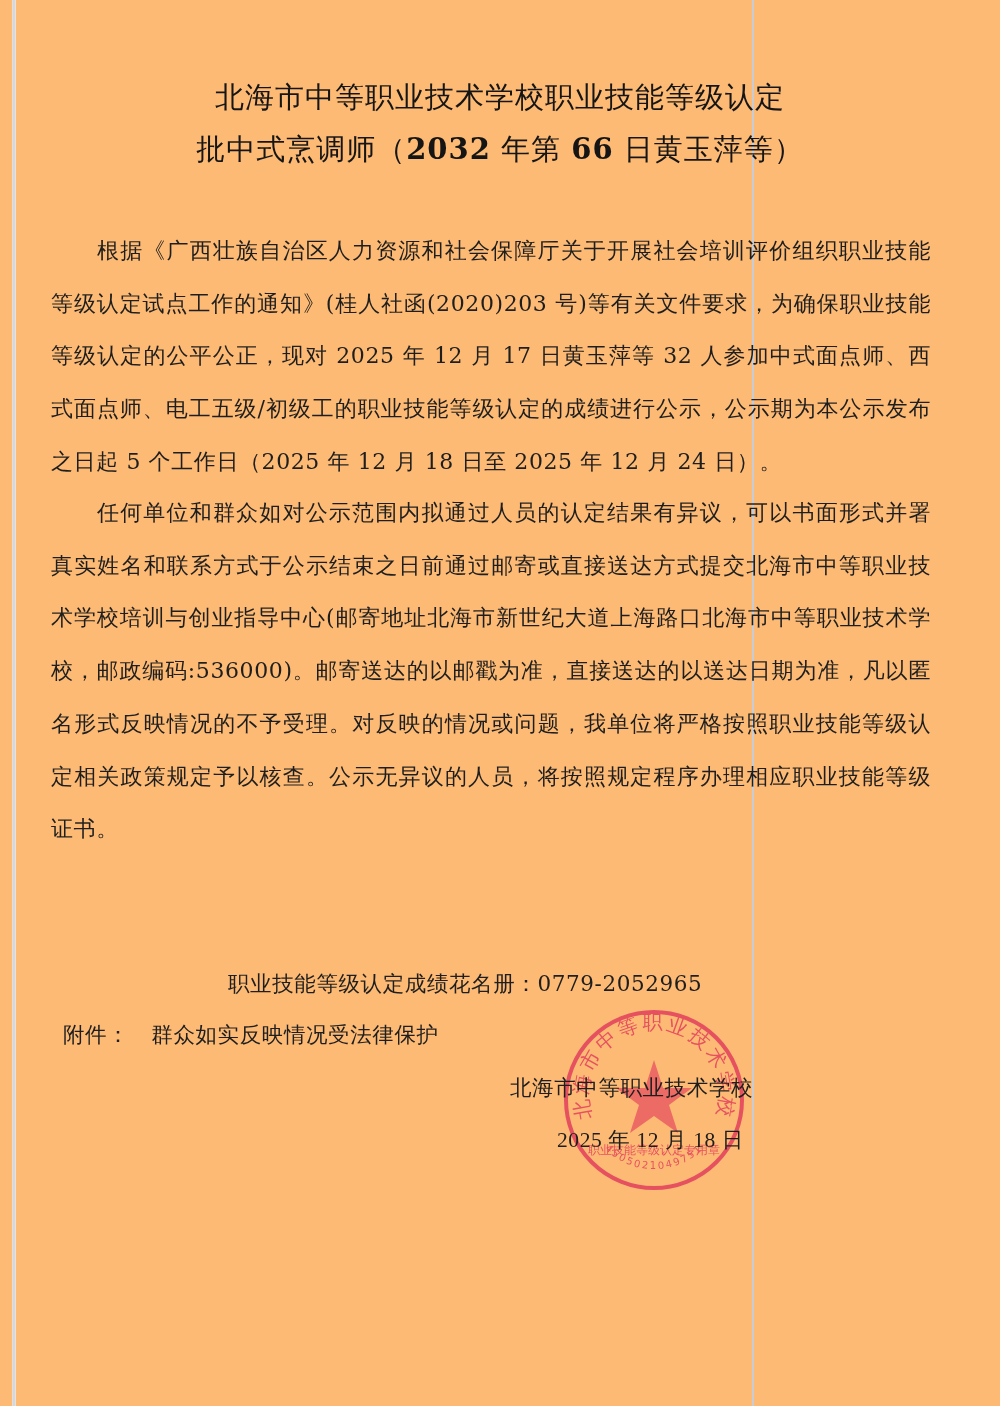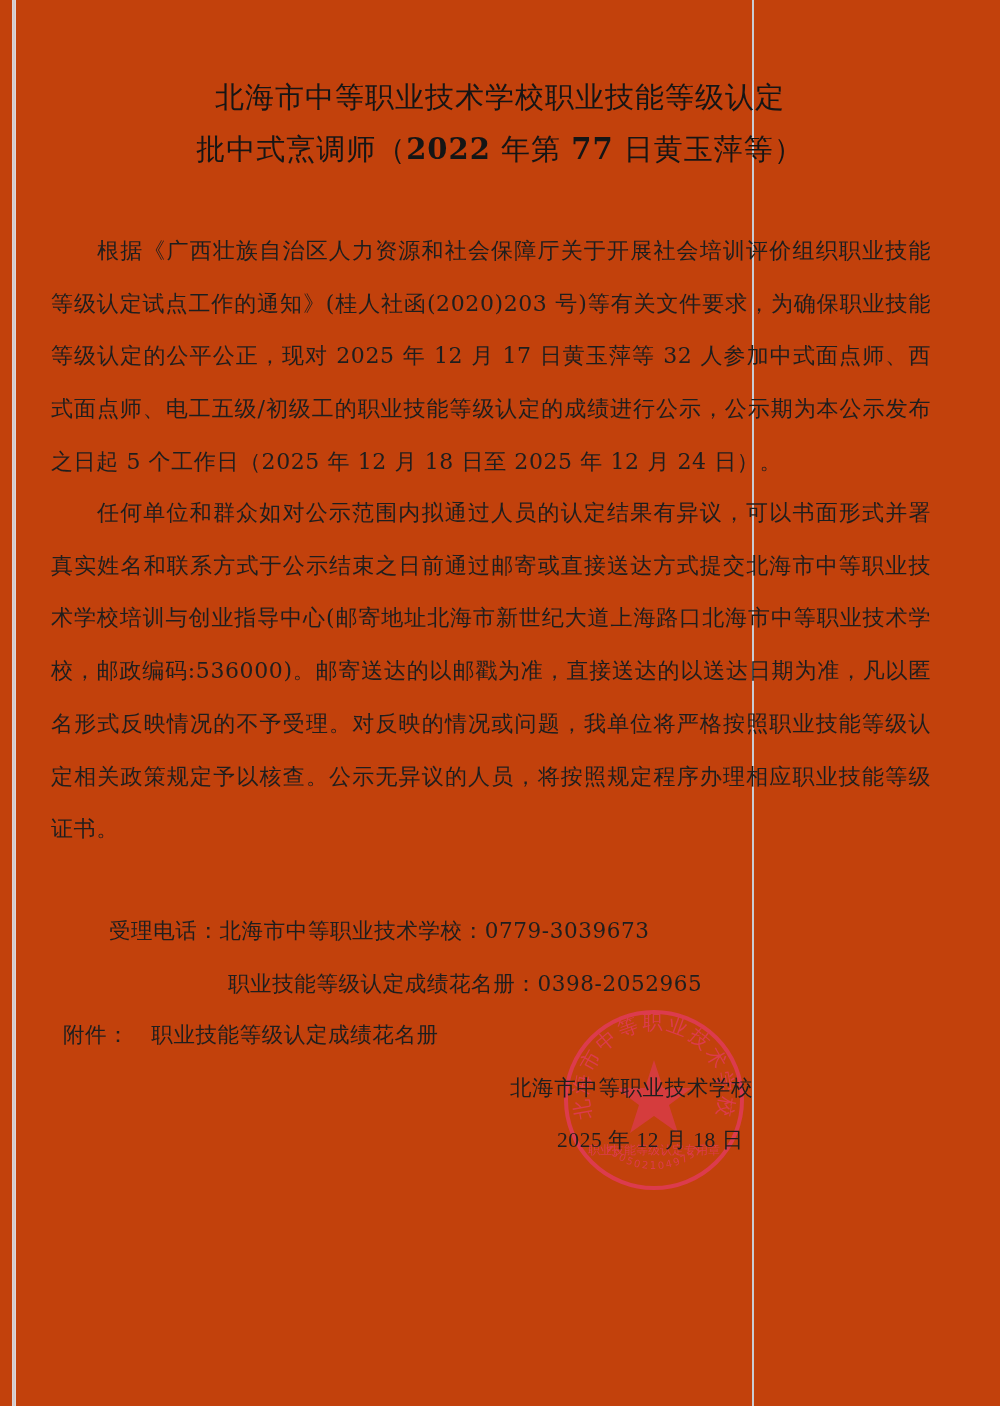--- a/index.html
+++ b/index.html
@@ -11,21 +11,21 @@
       height: 1406px;
       background: #f1f6fc;
       position: relative;
       overflow: hidden;
       font-family: "DejaVu Serif", "Liberation Serif", serif;
       color: #1e1e1e;
     }
     .page {
       position: absolute;
       inset: 0;
-      background: #c2410c;
+      background: #fdba74;
       padding-left: 32px;
     }
     .left-edge {
       position: absolute;
       left: 12px;
       top: 0;
       width: 4px;
       height: 1406px;
       background: linear-gradient(to right, #e4e8ef, #cfd4dc, #e8ecf2);
       opacity: 0.9;
@@ -93,31 +93,30 @@
     .l-date { left: 557px; top: 1125px; z-index: 2; font-family: Liberation Serif, serif; }
   </style>
 </head>
 <body>
 
 <div class="page">
   <div class="left-edge"></div>
   <div class="fold-line"></div>
 
   <div class="title title-1">北海市中等职业技术学校职业技能等级认定</div>
-  <div class="title title-2"><span>批中式烹调师（</span><b>2022</b><span> 年第 </span><b>77</b><span> 日黄玉萍等）</span></div>
+  <div class="title title-2"><span>批中式烹调师（</span><b>2032</b><span> 年第 </span><b>66</b><span> 日黄玉萍等）</span></div>
 
   <div class="para p1">根据《广西壮族自治区人力资源和社会保障厅关于开展社会培训评价组织职业技能等级认定试点工作的通知》(桂人社函(2020)203 号)等有关文件要求，为确保职业技能等级认定的公平公正，现对 2025 年 12 月 17 日黄玉萍等 32 人参加中式面点师、西式面点师、电工五级/初级工的职业技能等级认定的成绩进行公示，公示期为本公示发布之日起 5 个工作日（2025 年 12 月 18 日至 2025 年 12 月 24 日）。</div>
   <div class="para p2">任何单位和群众如对公示范围内拟通过人员的认定结果有异议，可以书面形式并署真实姓名和联系方式于公示结束之日前通过邮寄或直接送达方式提交北海市中等职业技术学校培训与创业指导中心(邮寄地址北海市新世纪大道上海路口北海市中等职业技术学校，邮政编码:536000)。邮寄送达的以邮戳为准，直接送达的以送达日期为准，凡以匿名形式反映情况的不予受理。对反映的情况或问题，我单位将严格按照职业技能等级认定相关政策规定予以核查。公示无异议的人员，将按照规定程序办理相应职业技能等级证书。</div>
 
 
-  <div class="line l-phone1"><span>受理电话：</span><span>北海市中等职业技术学校：</span><span>0779-3039673</span></div>
 
-  <div class="line l-phone2"><span>职业技能等级认定成绩花名册：</span><span>0398-2052965</span></div>
+  <div class="line l-phone2"><span>职业技能等级认定成绩花名册：</span><span>0779-2052965</span></div>
 
-  <div class="line l-attach"><span>附件：</span><span class="gap"></span><span>职业技能等级认定成绩花名册</span></div>
+  <div class="line l-attach"><span>附件：</span><span class="gap"></span><span>群众如实反映情况受法律保护</span></div>
 
   <svg class="stamp" viewBox="0 0 184 184">
     <defs>
       <path id="arcTop" d="M 30 110 A 66 66 0 1 1 154 110"></path>
       <path id="arcBottom" d="M 40 138 A 70 70 0 0 0 144 138"></path>
     </defs>
     <circle cx="92" cy="92" r="88" fill="none" stroke="#e23a5c" stroke-width="4"></circle>
     <text font-family="DejaVu Sans, sans-serif" font-size="20" fill="#e23a5c" letter-spacing="3">
       <textPath href="#arcTop" startOffset="50%" text-anchor="middle">北海市中等职业技术学校</textPath>
     </text>

